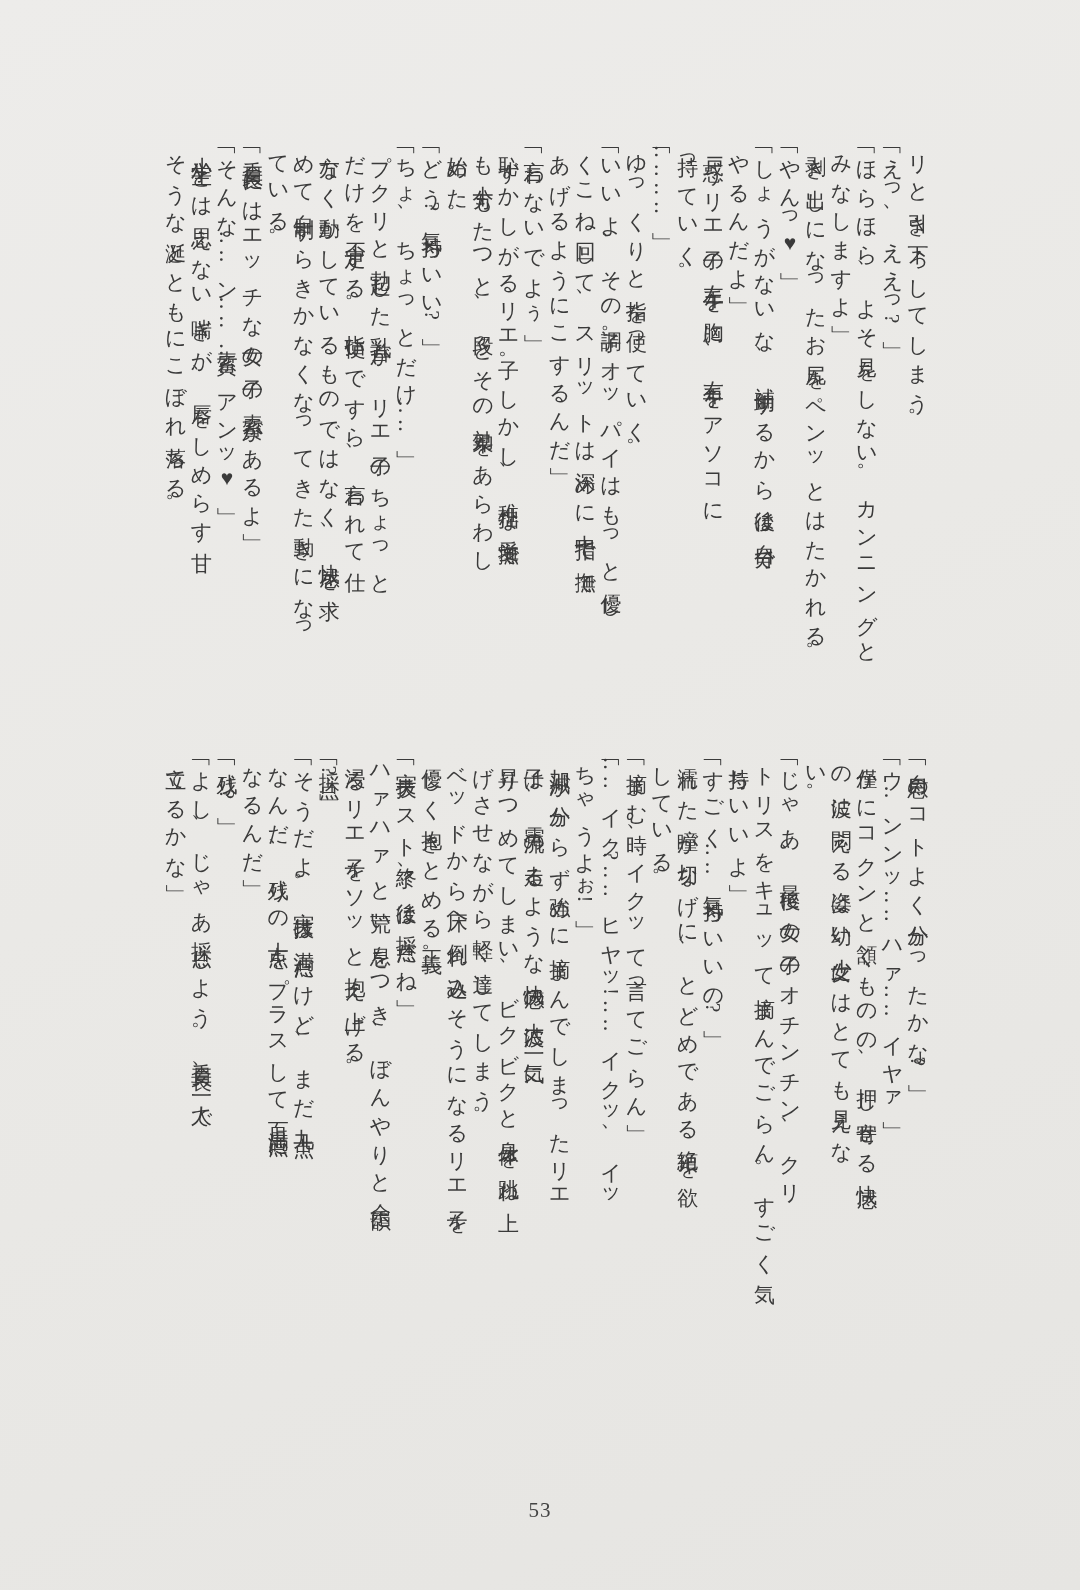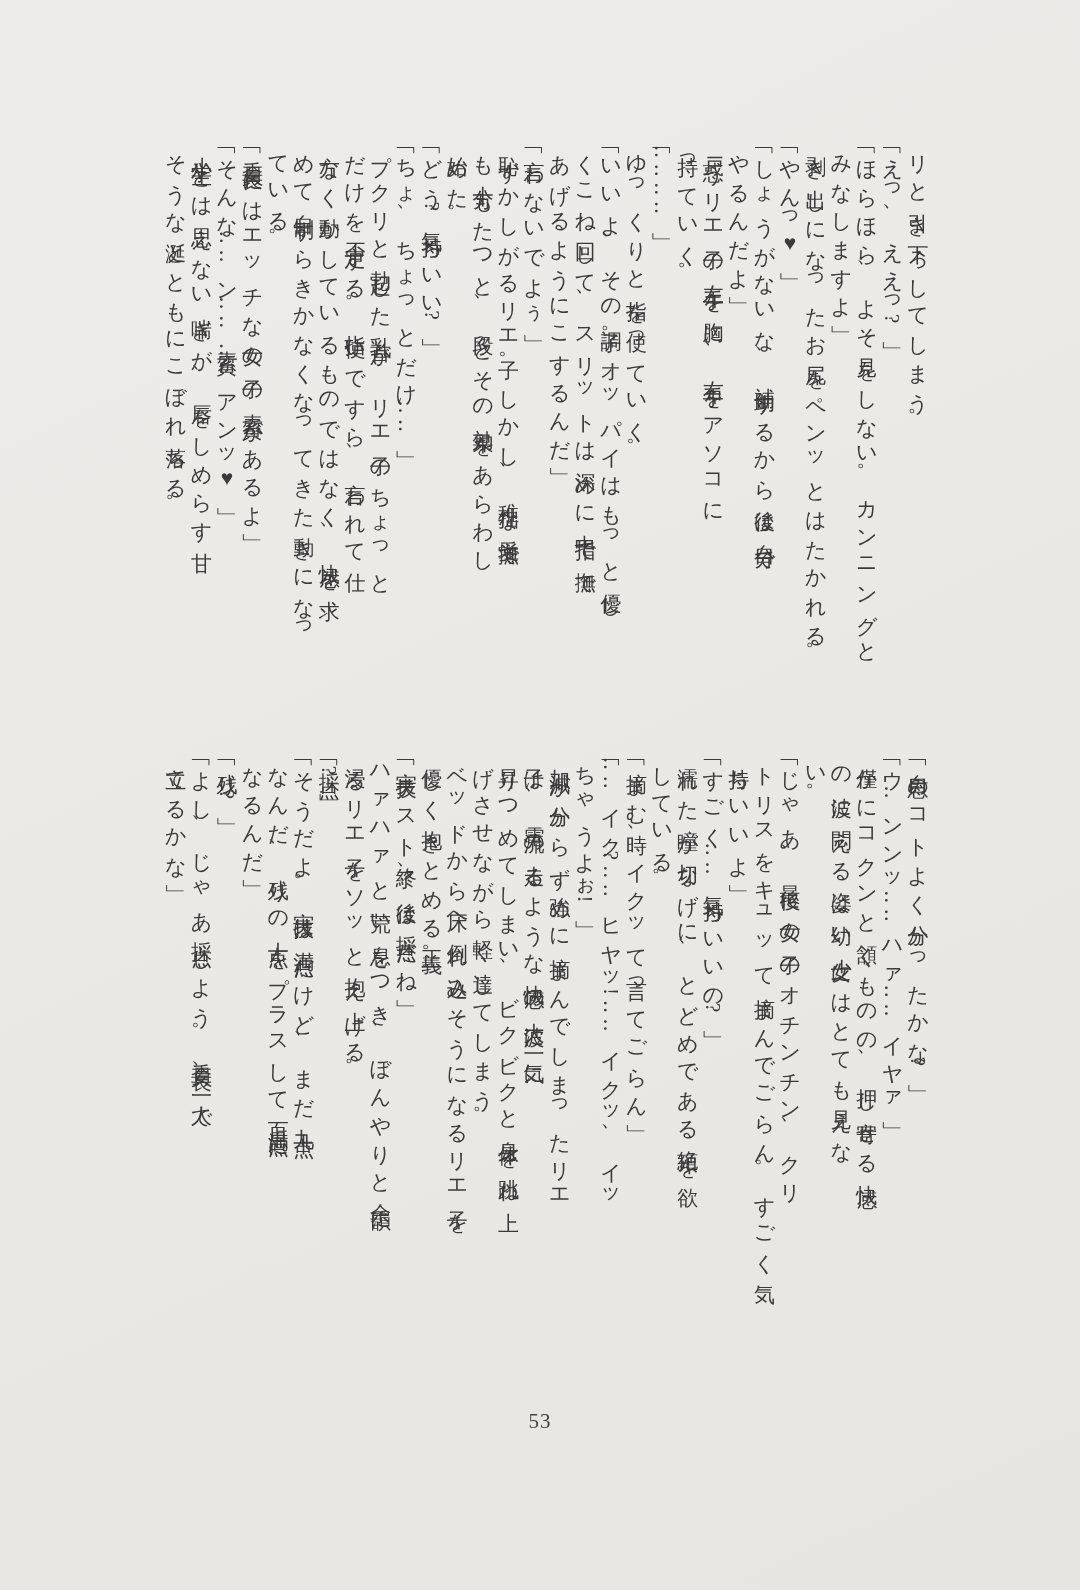--- a/index.html
+++ b/index.html
@@ -23,21 +23,21 @@
     font-size:21px;
     line-height:25.6px;
     letter-spacing:4.6px;
     white-space:nowrap;
   }
   .text-block.top { top:140px; }
   .text-block.bottom { top:752px; }
   .text-block p { margin:0; padding:0; }
   .page-number {
     position:absolute;
-    top:1409px;
+    top:1498px;
     left:0;
     width:100%;
     text-align:center;
     font-size:21px;
     letter-spacing:1px;
     color:#444;
   }
 </style>
 </head>
 <body>

